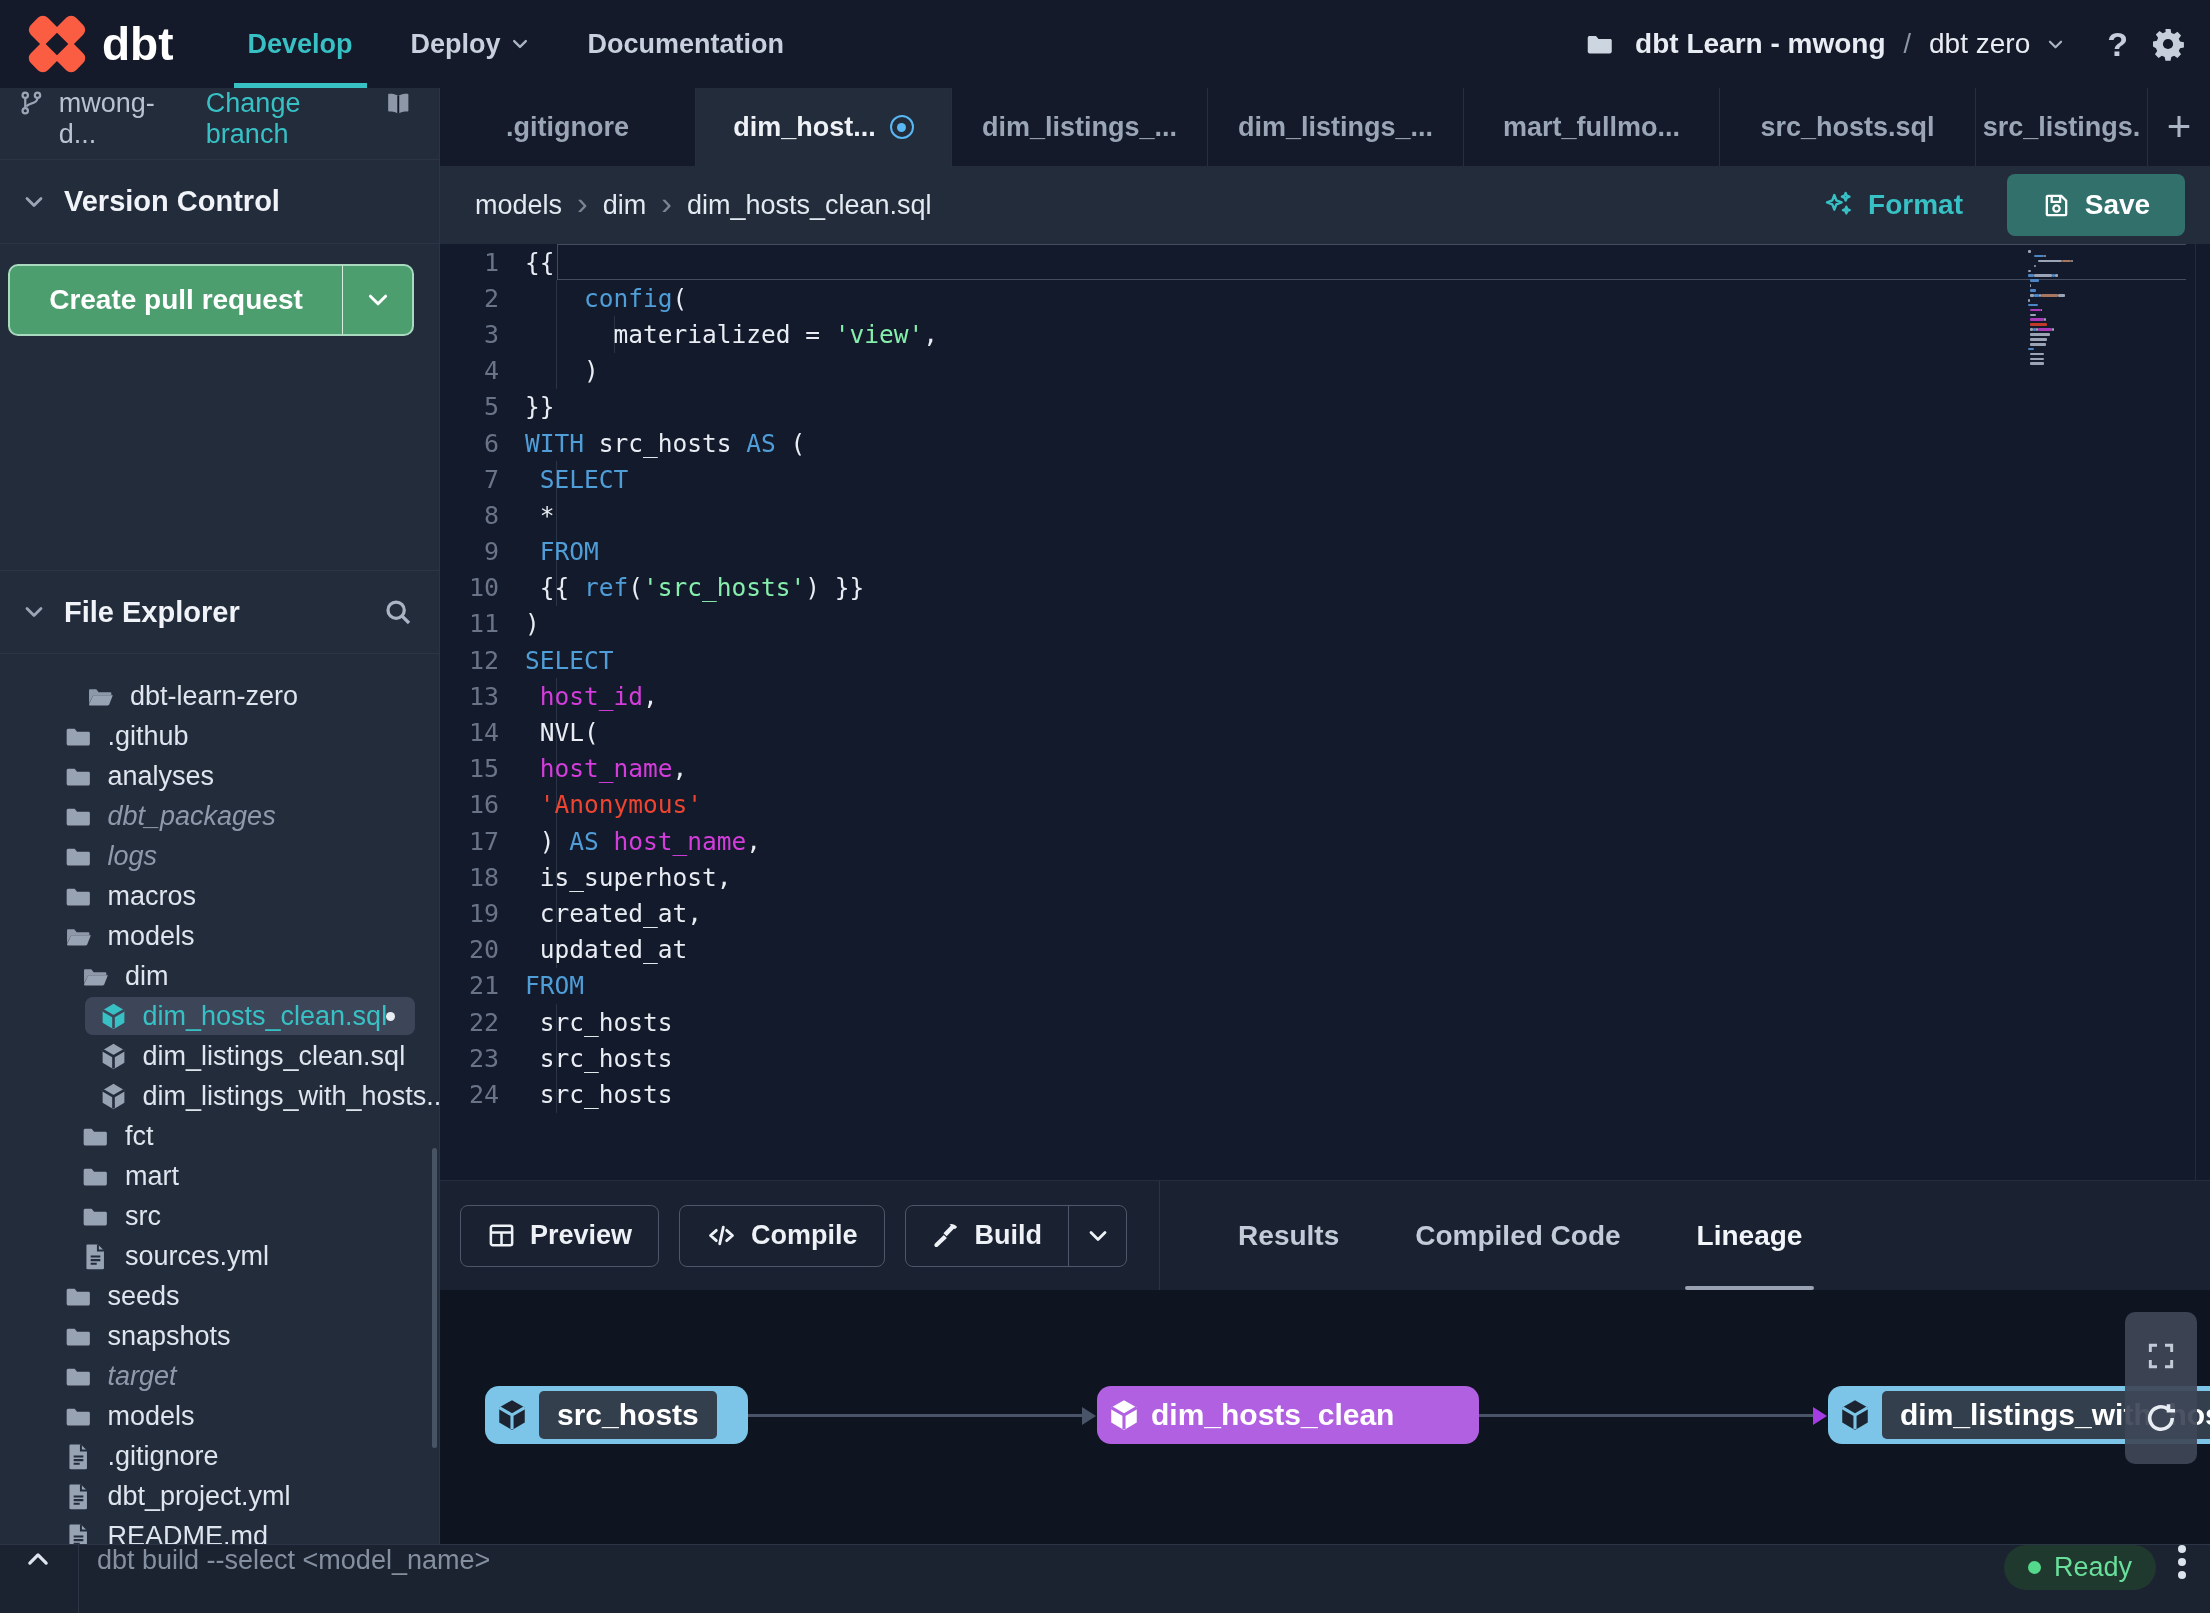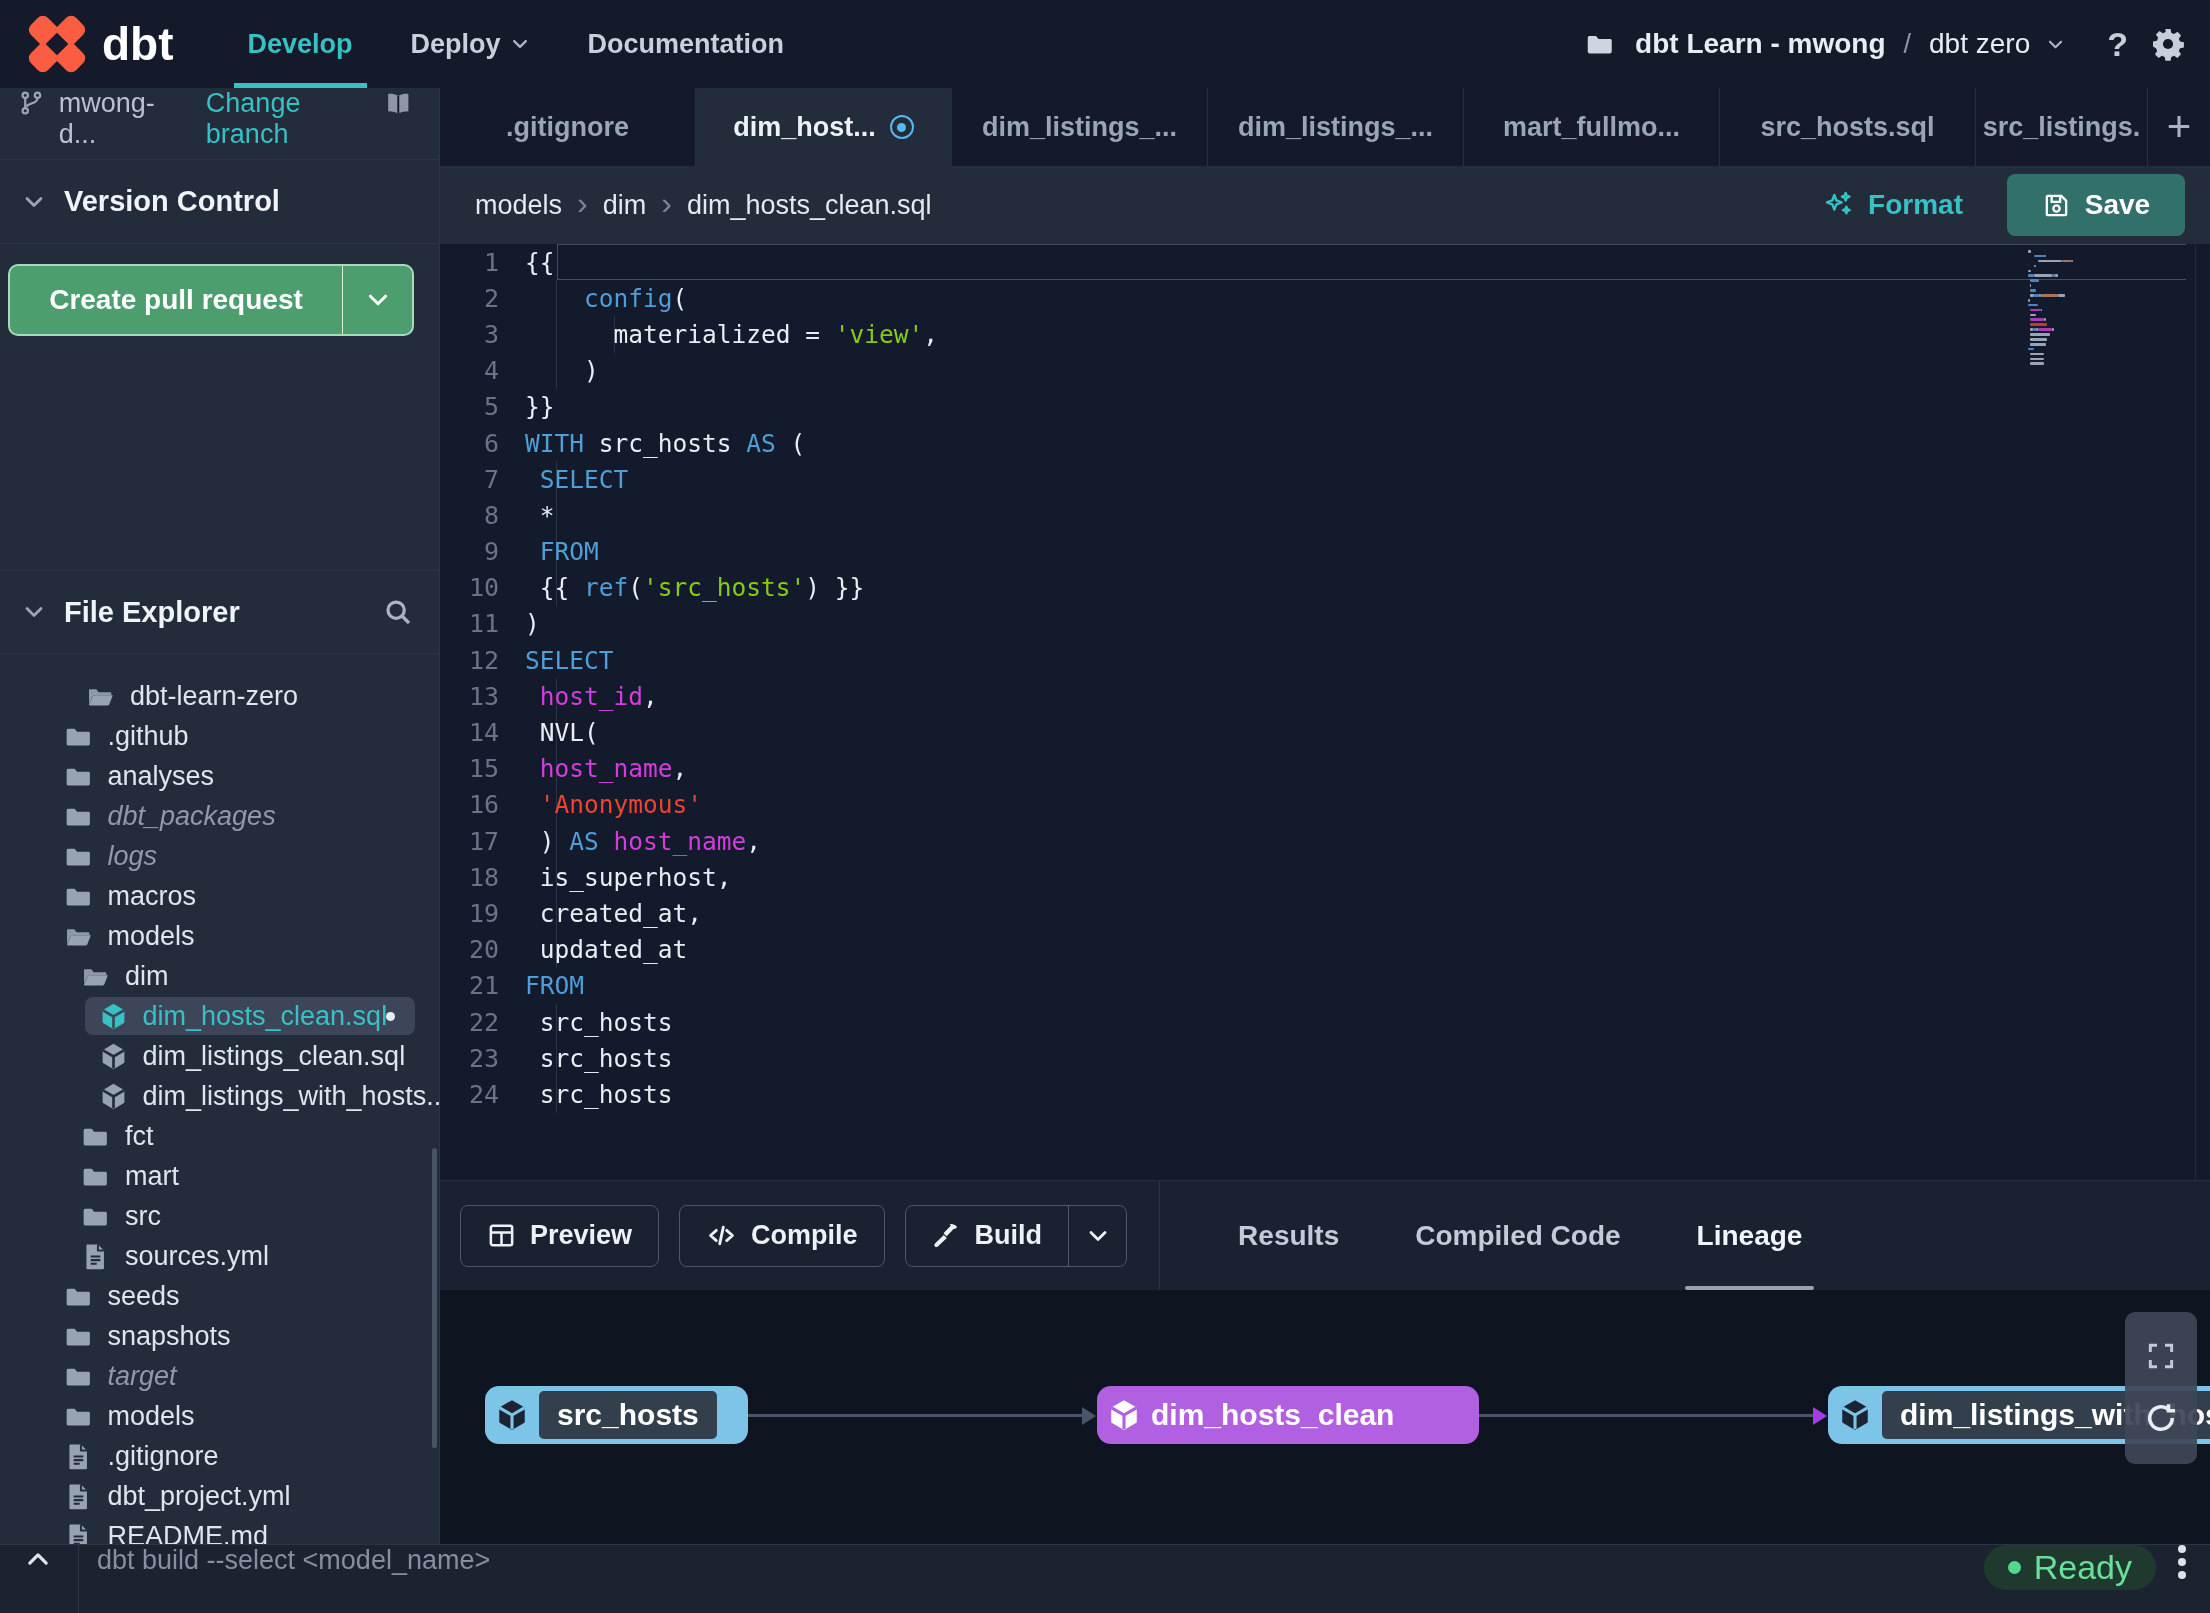--- a/index.html
+++ b/index.html
@@ -76,21 +76,21 @@
   .crumb-actions{margin-left:auto;display:flex;align-items:center}
   .format-btn{display:flex;align-items:center;gap:13px;background:none;border:none;color:var(--teal);font-size:28px;font-weight:600;font-family:inherit;cursor:pointer;margin-right:44px}
   .save-btn{width:178px;height:62px;background:var(--tealdark);border:none;border-radius:8px;display:flex;align-items:center;justify-content:center;gap:14px;color:#fff;font-size:28px;font-weight:600;font-family:inherit;cursor:pointer;margin-right:25px}
 
   .editor{flex:1;position:relative;background:var(--editor);overflow:hidden;font-family:"DejaVu Sans Mono",monospace}
   .code-line{display:flex;height:36.2px;align-items:center;position:relative}
   .code-line .ln{width:85px;padding-right:26px;text-align:right;font-size:25px;color:#6a7488;flex:none}
   .code-line .lc{white-space:pre;font-size:24.5px;position:relative;z-index:1}
   .code-line .guide{position:absolute;top:0;bottom:0;width:1px;background:#2b3445}
   .code-line.active::before{content:"";position:absolute;left:117px;right:24px;top:0;bottom:0;border-top:1px solid #434d5e;border-bottom:1px solid #434d5e;border-left:1px solid #434d5e}
-  .tok-p{color:#e9edf3}.tok-k{color:#4f9ed8}.tok-s{color:#84cc16}.tok-r{color:#ee4430}.tok-f{color:#d43ddc}
+  .tok-p{color:#e9edf3}.tok-k{color:#4f9ed8}.tok-s{color:#86efac}.tok-r{color:#ee4430}.tok-f{color:#d43ddc}
   .minimap{position:absolute;top:6px;right:116px;width:66px}
   .mm-row{height:2.6px;margin-bottom:2.3px;display:flex}
   .mm-row i{height:100%;border-radius:1px;flex:none}
   .ed-edge{position:absolute;right:14px;top:0;bottom:0;width:1px;background:#232c3c}
 
   .panel-row{height:110px;background:var(--row);border-top:1px solid #242e3e;display:flex;align-items:center}
   .panel-actions{display:flex;align-items:center;gap:20px;padding-left:20px}
   .pbtn{height:62px;border:1.5px solid #4d5769;border-radius:8px;background:none;display:flex;align-items:center;gap:14px;padding:0 26px;color:#eef2f7;font-size:27px;font-weight:600;font-family:inherit;cursor:pointer}
   .pbtn svg{color:#eef2f7}
   .pbtn.build{padding-right:0}
@@ -124,21 +124,21 @@
   .lin-ctrl .cbtn.rf{color:#e8edf3}
 
   
   .cmdbar{position:absolute;left:0;right:0;bottom:0;height:69px;background:var(--bar);border-top:1px solid var(--line);display:flex;align-items:flex-start}
   .cmd-caret{margin:0 26px 0 24px;color:#dfe5ee;background:none;border:none;cursor:pointer}
   .cmd-div{width:1px;align-self:stretch;background:var(--line)}
   .cmd-input{flex:1;background:transparent;border:none;outline:none;color:#d5dbe6;font-size:27px;font-family:inherit;padding-left:18px}
   .cmd-input::placeholder{color:#848f9f}
   .ready{height:45px;padding:0 24px;border-radius:23px;background:#20392e;display:flex;align-items:center;gap:13px;margin-right:22px}
   .ready .dot{width:13px;height:13px;border-radius:50%;background:#54d88b}
-  .ready .rtxt{font-size:34px;color:#68df9a}
+  .ready .rtxt{font-size:27px;color:#68df9a}
   .kebab{display:flex;flex-direction:column;gap:5px;margin-right:24px;background:none;border:none;cursor:pointer}
   .kebab i{width:8px;height:8px;border-radius:50%;background:#dde3ec}
 </style>
 </head>
 <body>
 
 <svg width="0" height="0" style="position:absolute">
   <defs>
     <symbol id="i-cube" viewBox="0 0 24 24">
       <path d="M12 1.5 21 6.75v10.5L12 22.5 3 17.25V6.75Z" fill="currentColor"></path>

